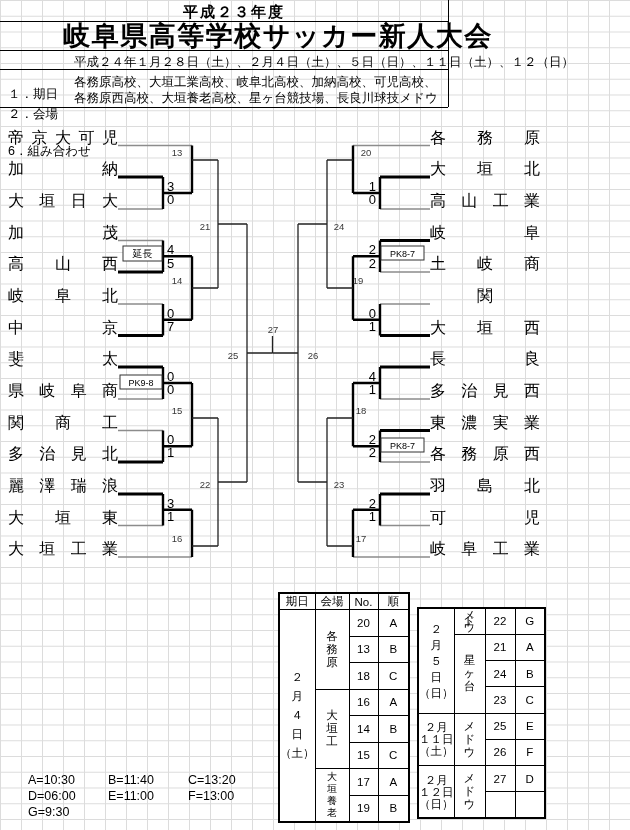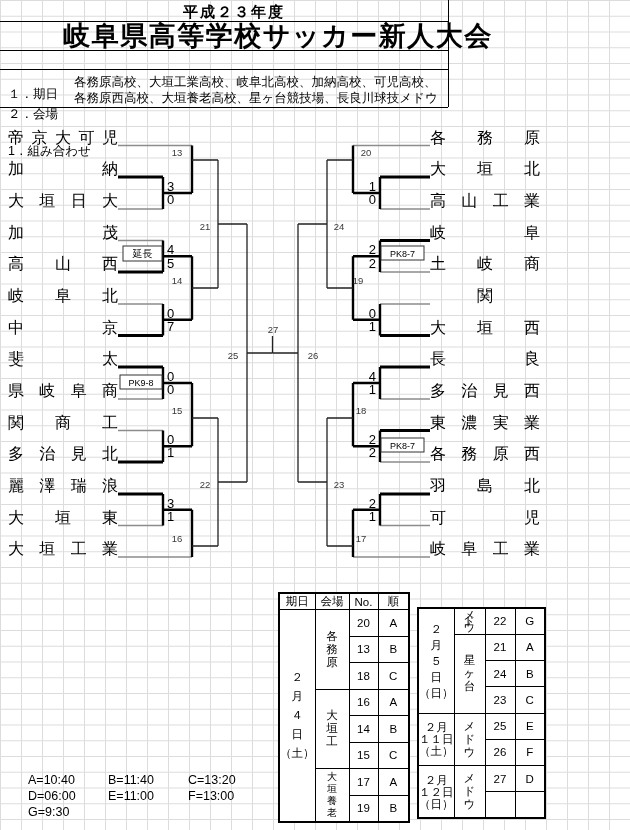--- a/index.html
+++ b/index.html
@@ -50,24 +50,25 @@
 
   <div class="rule" style="top:21px;left:0;width:448px;"></div>
   <div class="rule" style="top:50px;left:0;width:448px;"></div>
   <div class="rule" style="top:69px;left:0;width:448px;"></div>
   <div class="rule" style="top:107px;left:0;width:448px;"></div>
   <div class="vrule" style="top:0;left:448px;height:107px;"></div>
 
   <div class="abs era">平成２３年度</div>
   <div class="abs title">岐阜県高等学校サッカー新人大会</div>
   <div class="abs hlabel" style="top:54px;left:8px;">１．期日</div>
+  <div class="abs htext" style="top:54px;left:74px;">平成２４年１月２８日（土）、２月４日（土）、５日（日）、１１日（土）、１２（日）</div>
   <div class="abs hlabel" style="top:74px;left:8px;">２．会場</div>
   <div class="abs htext" style="top:90px;left:74px;">各務原西高校、大垣養老高校、星ヶ台競技場、長良川球技メドウ</div>
   <div class="abs htext" style="top:74px;left:74px;">各務原高校、大垣工業高校、岐阜北高校、加納高校、可児高校、</div>
-  <div class="abs hlabel" style="top:111px;left:8px;">1．組み合わせ</div>
+  <div class="abs hlabel" style="top:111px;left:8px;">6．組み合わせ</div>
 
   <svg class="abs" style="top:0;left:0;" width="630" height="830" viewBox="0 0 630 830">
 
     <g>
       <path class="ln-l" d="M118,145.5 H192 M118,209 H163 M118,240.5 H163 M118,304 H163 M118,399 H163 M118,430.5 H163 M118,525.5 H163 M118,557 H192"></path>
       <path class="ln-l" d="M353,145.5 H430 M380,209 H430 M380,272 H430 M380,304 H430 M380,399 H430 M380,462 H430 M380,525.5 H430 M353,557 H430"></path>
 
       <path class="ln-w" d="M118,177 H163 M118,272 H163 M118,335.5 H163 M118,367 H163 M118,462 H163 M118,494 H163"></path>
       <path class="ln-w" d="M380,177 H430 M380,240.5 H430 M380,335.5 H430 M380,367 H430 M380,430.5 H430 M380,494 H430"></path>
 
@@ -300,21 +301,21 @@
     </tr>
     <tr class="r">
           <td></td>
           <td></td>
         </tr>
   </tbody>
     </table>
 
   <div class="legend">
     <div>
-      <span>A=10:40</span><span>B=11:40</span><span>C=13:20</span>
+      <span>A=10:30</span><span>B=11:40</span><span>C=13:20</span>
     </div>
     <div>
       <span>D=06:00</span><span>E=11:00</span><span>F=13:00</span>
     </div>
     <div>
       <span>G=9:30</span>
     </div>
   </div>
 </div>
 

